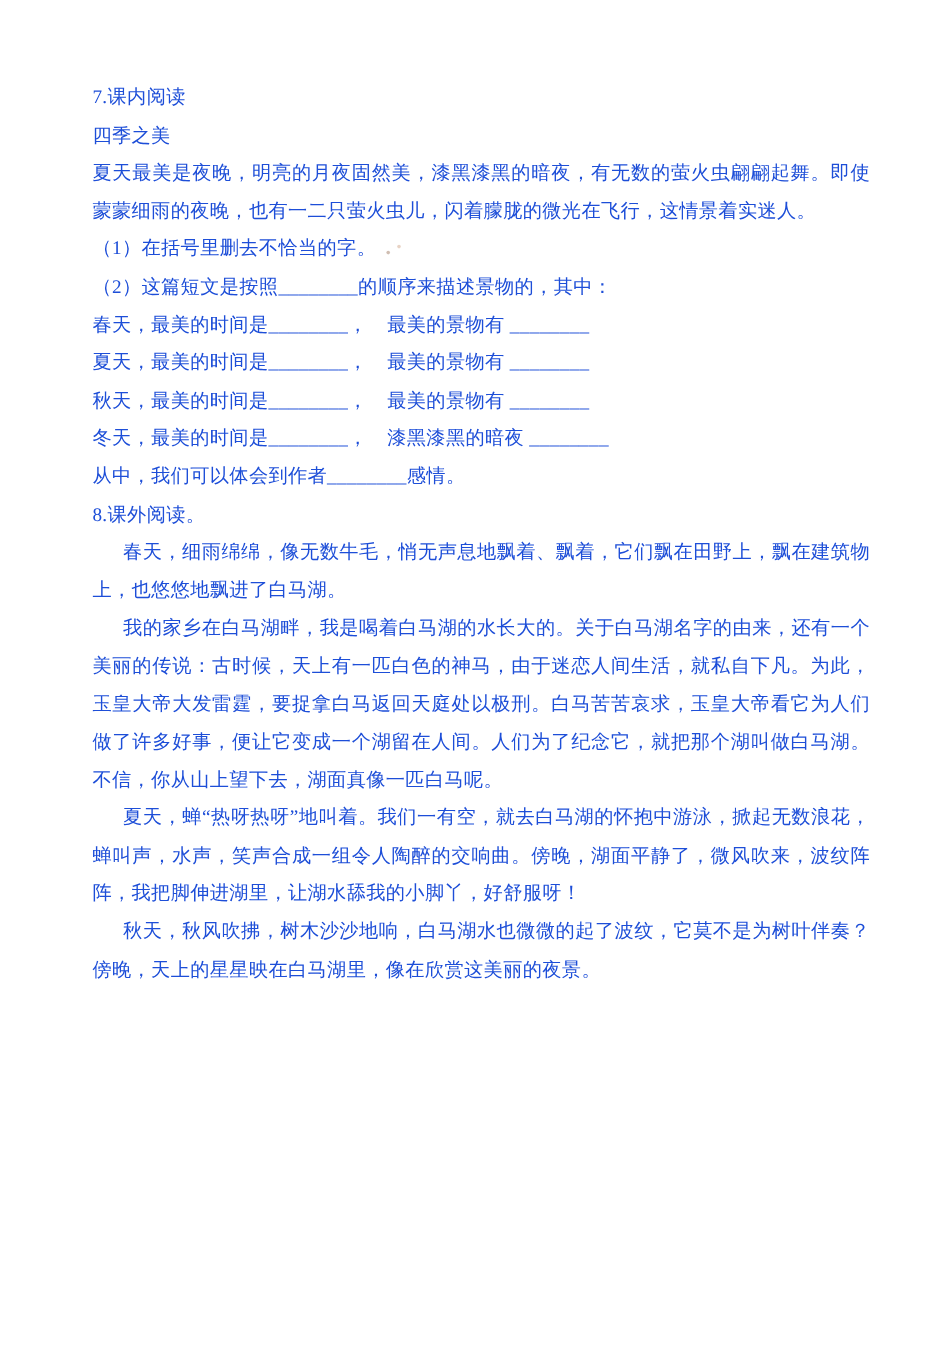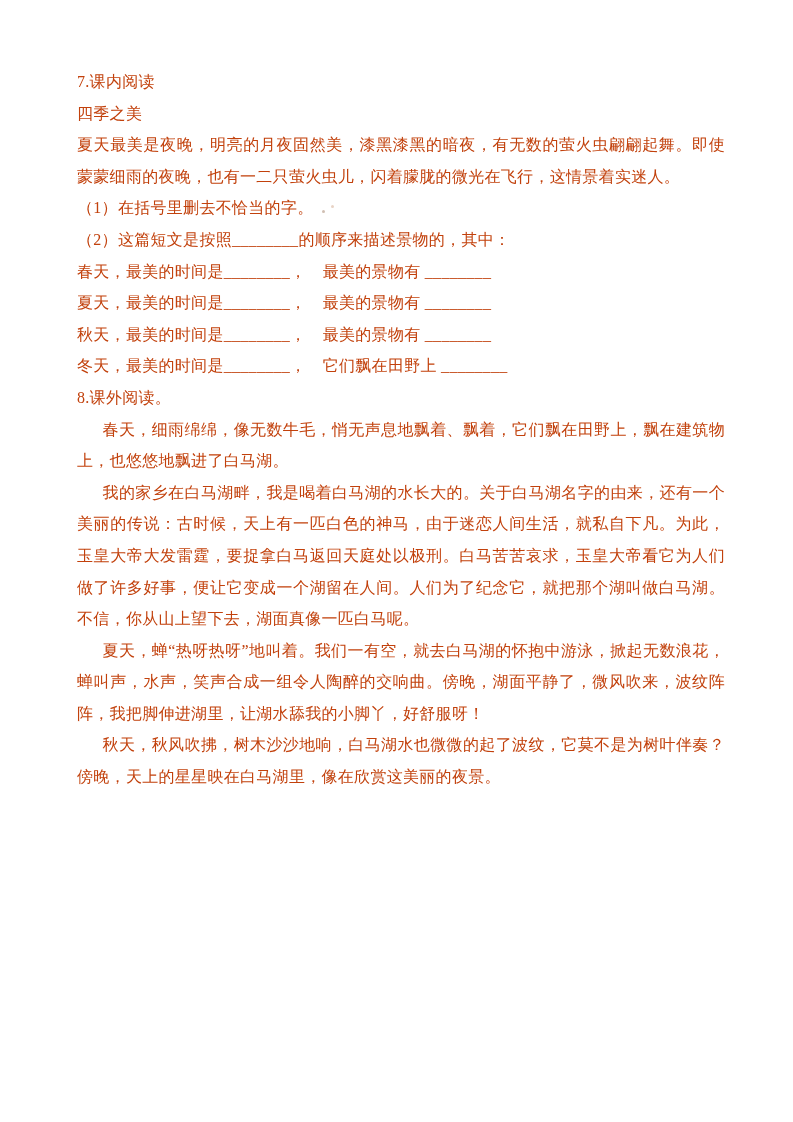--- a/index.html
+++ b/index.html
@@ -17,21 +17,21 @@
     box-sizing: border-box;
     position: absolute;
     top: 0;
     left: 0;
     width: 793px;
     height: 886px;
     padding: 66px 68px 0 77px;
     font-family: "Liberation Serif", "DejaVu Serif", serif;
     font-size: 16px;
     line-height: 31.6px;
-    color: #c2410c;
+    color: #1d4ed8;
     text-align: justify;
     letter-spacing: 0.3px;
   }
   .page p {
     margin: 0;
     padding: 0;
   }
   .indent {
     text-indent: 1.6em;
   }
@@ -76,22 +76,23 @@
   <p><span>（1）在括号里删去不恰当的字。</span><span class="smudge"></span></p>
 
   <p>（2）这篇短文是按照________的顺序来描述景物的，其中：</p>
 
   <p>春天，最美的时间是________，　最美的景物有 ________</p>
 
   <p>夏天，最美的时间是________，　最美的景物有 ________</p>
 
   <p>秋天，最美的时间是________，　最美的景物有 ________</p>
 
-  <p>冬天，最美的时间是________，　它们飘在田野上 ________</p>
+  <p>冬天，最美的时间是________，　漆黑漆黑的暗夜 ________</p>
 
+  <p>从中，我们可以体会到作者________感情。</p>
 
   <p>8.课外阅读。</p>
 
   <p class="indent">春天，细雨绵绵，像无数牛毛，悄无声息地飘着、飘着，它们飘在田野上，飘在建筑物上，也悠悠地飘进了白马湖。</p>
 
   <p class="indent">我的家乡在白马湖畔，我是喝着白马湖的水长大的。关于白马湖名字的由来，还有一个美丽的传说：古时候，天上有一匹白色的神马，由于迷恋人间生活，就私自下凡。为此，玉皇大帝大发雷霆，要捉拿白马返回天庭处以极刑。白马苦苦哀求，玉皇大帝看它为人们做了许多好事，便让它变成一个湖留在人间。人们为了纪念它，就把那个湖叫做白马湖。不信，你从山上望下去，湖面真像一匹白马呢。</p>
 
   <p class="indent">夏天，蝉“热呀热呀”地叫着。我们一有空，就去白马湖的怀抱中游泳，掀起无数浪花，蝉叫声，水声，笑声合成一组令人陶醉的交响曲。傍晚，湖面平静了，微风吹来，波纹阵阵，我把脚伸进湖里，让湖水舔我的小脚丫，好舒服呀！</p>
 
   <p class="indent">秋天，秋风吹拂，树木沙沙地响，白马湖水也微微的起了波纹，它莫不是为树叶伴奏？傍晚，天上的星星映在白马湖里，像在欣赏这美丽的夜景。</p>

